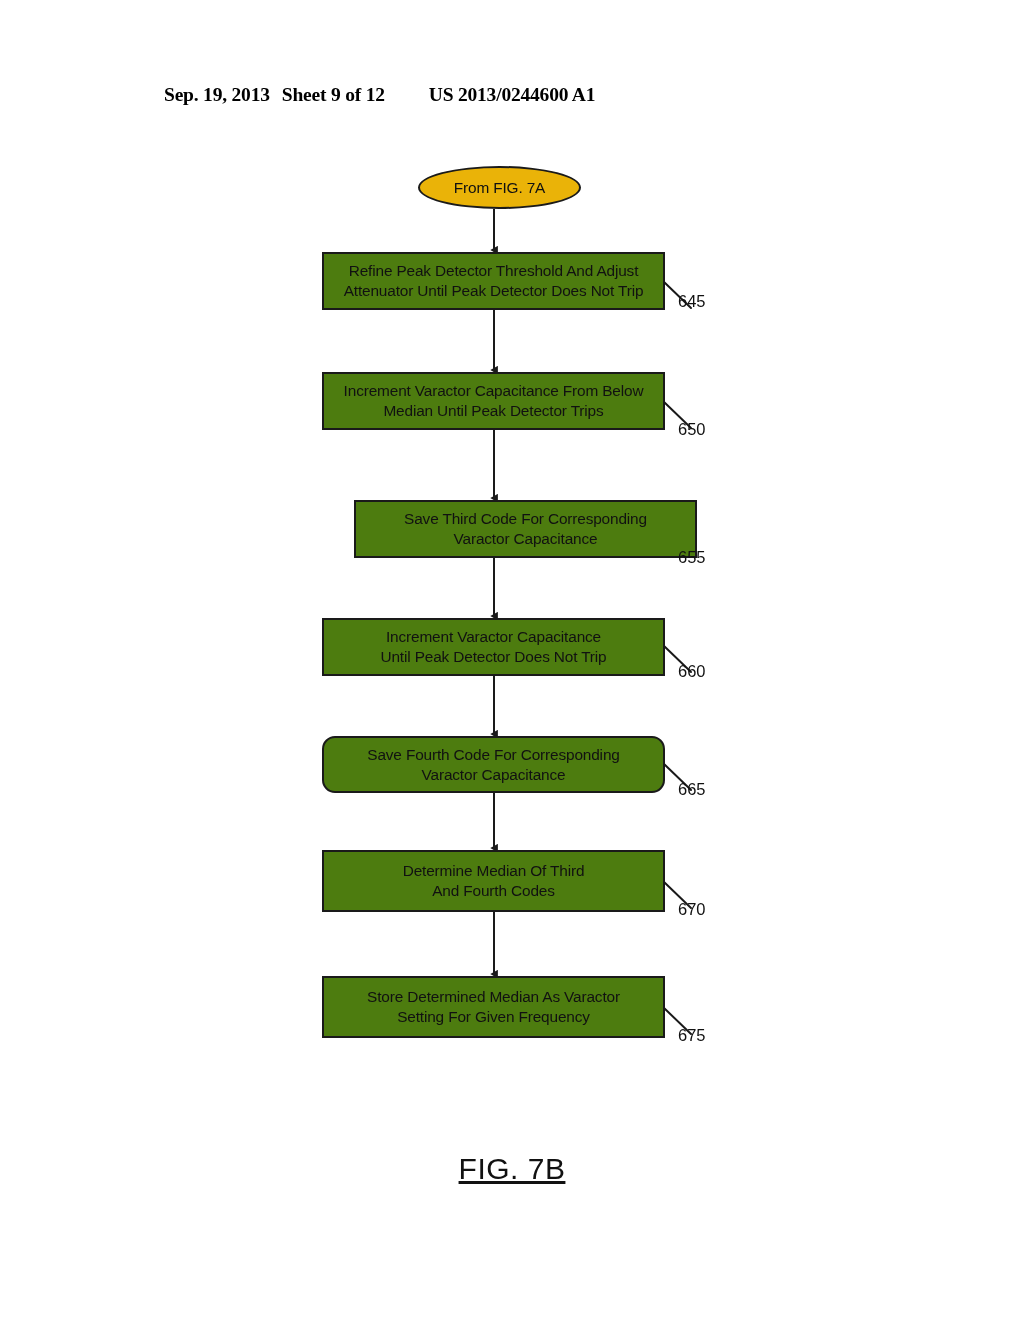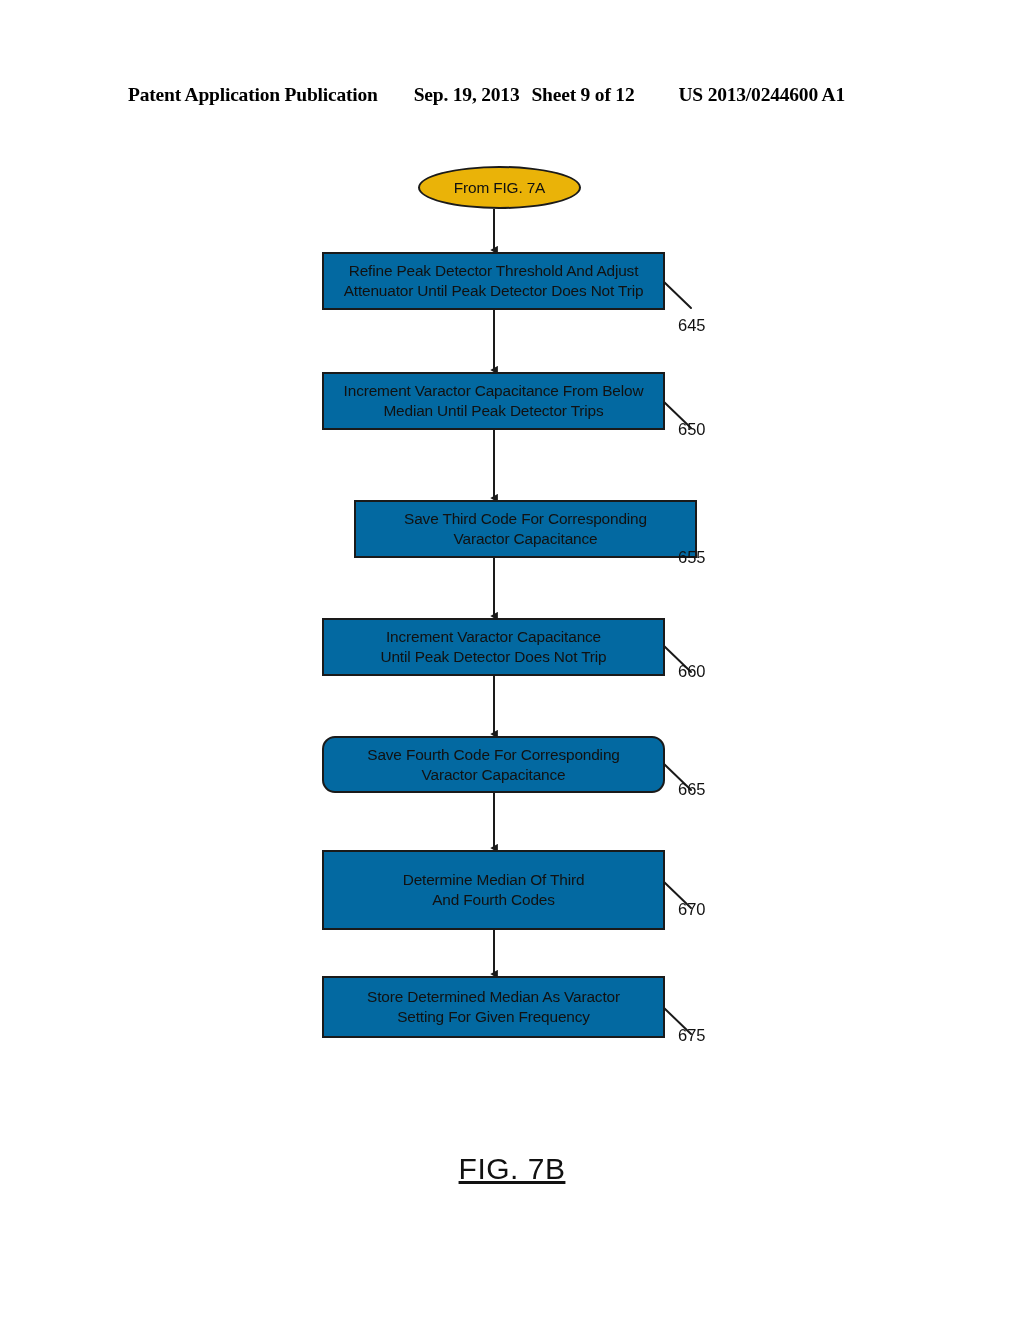--- a/index.html
+++ b/index.html
@@ -45,21 +45,21 @@
     height: 1320px;
   }
 
   
   .node-box {
     position: absolute;
     left: 322px;
     width: 343px;
     box-sizing: border-box;
     border: 2px solid #1a1a1a;
-    background: #0369a1;
+    background: #4d7c0f;
     display: flex;
     align-items: center;
     justify-content: center;
     text-align: center;
     font-size: 15.4px;
     line-height: 20px;
     letter-spacing: -0.15px;
     color: #111111;
   }
   .node-box .node-text {
@@ -105,21 +105,20 @@
     font-size: 30px;
     letter-spacing: 0.5px;
     color: #111111;
     text-decoration: underline;
   }
 </style>
 </head>
 <body>
 
 <div class="page-header">
-  <span class="hdr-pub">Patent Application Publication</span>
   <span class="hdr-date">Sep. 19, 2013</span>
   <span class="hdr-sheet">Sheet 9 of 12</span>
   <span class="hdr-patentno">US 2013/0244600 A1</span>
 </div>
 
 <svg id="flow-canvas" viewBox="0 0 1024 1320" xmlns="http://www.w3.org/2000/svg">
   <defs>
     <marker id="arrowhead" markerWidth="9" markerHeight="9" refX="4.2" refY="4.3" orient="auto" markerUnits="userSpaceOnUse">
       <path d="M0,0.4 L8.6,0.4 L4.3,8.0 Z" fill="#1a1a1a"></path>
     </marker>
@@ -163,30 +162,30 @@
 Varactor Capacitance</span>
 </div>
 <div class="node-box" style="top:618px;height:58px;">
   <span class="node-text">Increment Varactor Capacitance
 Until Peak Detector Does Not Trip</span>
 </div>
 <div class="node-box" style="top:736px;height:57px;border-radius:13px;">
   <span class="node-text">Save Fourth Code For Corresponding
 Varactor Capacitance</span>
 </div>
-<div class="node-box" style="top:850px;height:80px;">
+<div class="node-box" style="top:850px;height:62px;">
   <span class="node-text">Determine Median Of Third
 And Fourth Codes</span>
 </div>
 <div class="node-box" style="top:976px;height:62px;">
   <span class="node-text">Store Determined Median As Varactor
 Setting For Given Frequency</span>
 </div>
 
-<span class="ref-num" style="left:678px;top:316px;">645</span>
+<span class="ref-num" style="left:678px;top:292px;">645</span>
 <span class="ref-num" style="left:678px;top:420px;">650</span>
 <span class="ref-num" style="left:678px;top:548px;">655</span>
 <span class="ref-num" style="left:678px;top:662px;">660</span>
 <span class="ref-num" style="left:678px;top:780px;">665</span>
 <span class="ref-num" style="left:678px;top:900px;">670</span>
 <span class="ref-num" style="left:678px;top:1026px;">675</span>
 
 <div class="fig-caption">FIG. 7B</div>
 
 </body></html>

